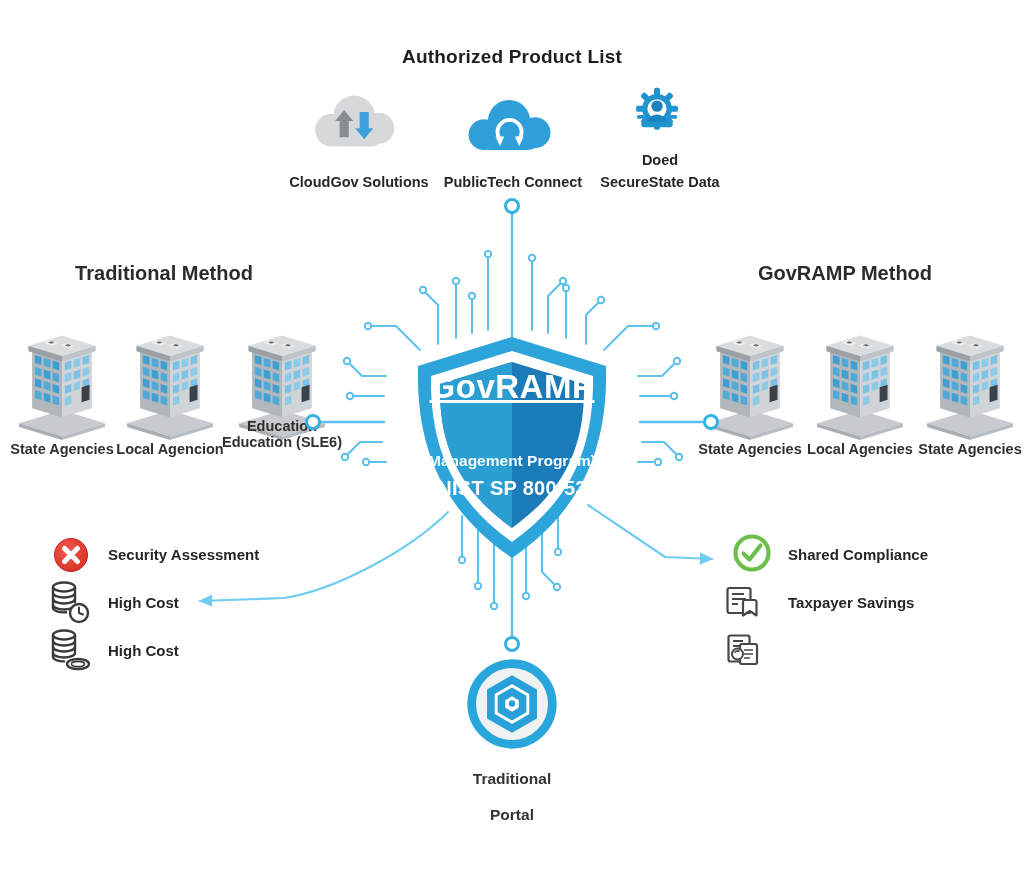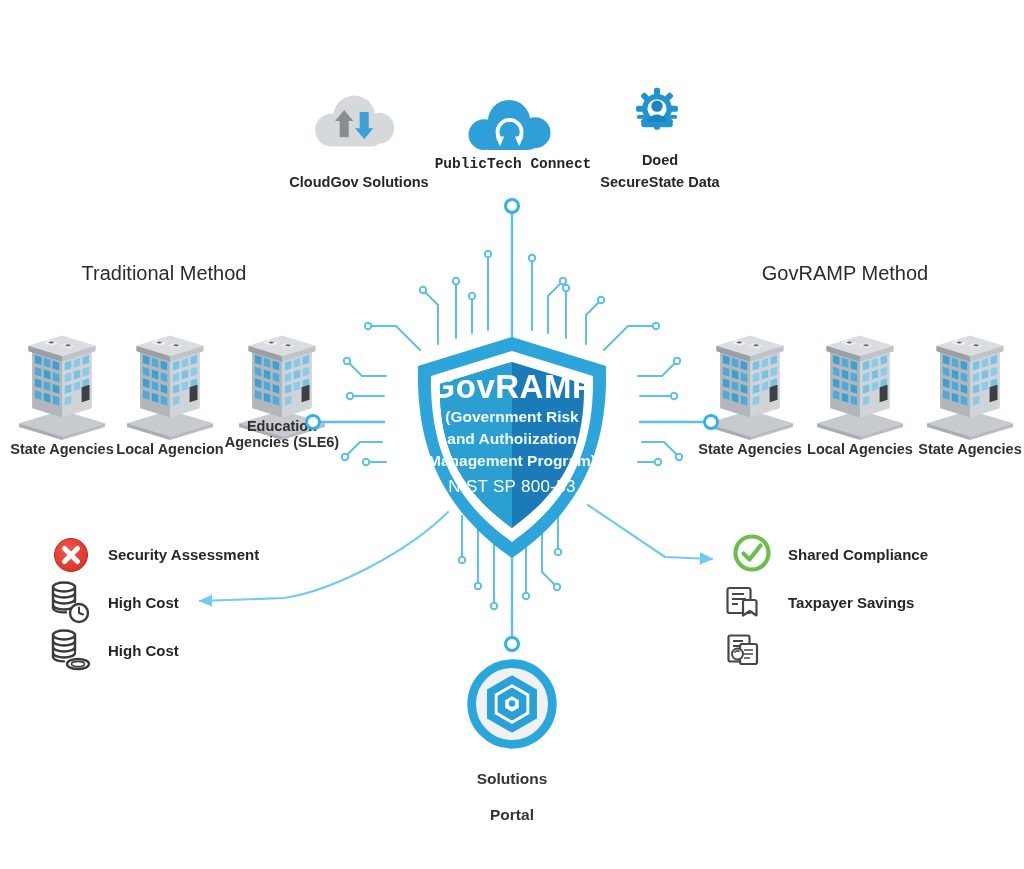--- a/index.html
+++ b/index.html
@@ -4,27 +4,27 @@
 <style>
   html,body{margin:0;padding:0;background:#fff;}
   #canvas{
     position:relative;width:1024px;height:869px;background:#ffffff;
     font-family:"Liberation Sans","DejaVu Sans",sans-serif;overflow:hidden;
     color:#2e2e2e;
   }
   .abs{position:absolute;}
   .ctr{text-align:center;}
   .page-title{font-size:19px;font-weight:600;color:#1e1e1e;letter-spacing:.2px;}
-  .heading{font-size:20px;font-weight:400;color:#2b2b2b;}
+  .heading{font-size:20px;font-weight:700;color:#2b2b2b;}
   .prod-label{font-size:14.5px;font-weight:600;color:#262626;}
   .bldg-label{font-size:14.5px;font-weight:600;color:#303030;line-height:16px;}
   .item-label{font-size:15px;font-weight:600;color:#262626;line-height:18px;}
-  .shield-title{font-size:33px;font-weight:700;color:#ffffff;letter-spacing:.5px;}
+  .shield-title{font-size:33px;font-weight:700;color:#ffffff;letter-spacing:.5px;text-decoration:underline;}
   .shield-sub{font-size:15.5px;font-weight:600;color:#f2fbff;}
-  .shield-std{font-size:17px;font-weight:400;color:#ffffff;letter-spacing:.3px;}
+  .shield-std{font-size:20px;font-weight:700;color:#ffffff;letter-spacing:.3px;}
   .portal-label{font-size:15.5px;font-weight:600;color:#343434;line-height:18px;}
   svg{display:block;}
 </style>
 </head>
 <body>
 
 <div id="canvas">
 
   <svg width="0" height="0" style="position:absolute" aria-hidden="true">
     <defs>
@@ -146,20 +146,21 @@
         <circle cx="558" cy="552" r="3.2"></circle>
     </g>
     <g fill="#ffffff" stroke="#35B1E3" stroke-width="3">
       <circle cx="512" cy="206" r="6.5"></circle>
       <circle cx="313" cy="422" r="6.5"></circle>
       <circle cx="711" cy="422" r="6.5"></circle>
       <circle cx="512" cy="644" r="6.5"></circle>
     </g>
   </svg>
 
+  <div class="abs ctr page-title" style="left:312px;top:46px;width:400px;">Authorized Product List</div>
 
   <div class="abs" style="left:306px;top:86px;">
     <svg width="100" height="70" viewBox="0 0 110 76">
       <g fill="#D6D9DC">
         <circle cx="28" cy="48" r="18"></circle>
           <circle cx="53" cy="33" r="23"></circle>
           <circle cx="80" cy="46" r="17"></circle>
         <rect x="24" y="42" width="60" height="24" rx="12"></rect>
       </g>
       <polygon points="42,26 52,38 47,38 47,56 37,56 37,38 32,38" fill="#878D93"></polygon>
@@ -174,21 +175,21 @@
         <circle cx="27" cy="42" r="16"></circle>
           <circle cx="53" cy="28" r="22"></circle>
           <circle cx="80" cy="40" r="16"></circle>
         <rect x="22" y="36" width="62" height="22" rx="11"></rect>
       </g>
       <path d="M43,46 a12.5,12.5 0 1 1 21,0" stroke="#ffffff" stroke-width="4" fill="none" stroke-linecap="round"></path>
       <polygon points="39,44 48,44 43.5,54" fill="#ffffff"></polygon>
       <polygon points="59,44 68,44 63.5,54" fill="#ffffff"></polygon>
     </svg>
   </div>
-  <div class="abs ctr prod-label" style="left:433px;top:156px;width:160px;font-family:Liberation Mono, monospace;">PublicTech Connect</div>
+  <div class="abs ctr prod-label" style="left:433px;top:174px;width:160px;">PublicTech Connect</div>
 
   <div class="abs" style="left:629px;top:84px;">
     <svg width="56" height="60" viewBox="0 0 64 64">
       <g fill="#2193CE">
         <rect x="28.5" y="2" width="7" height="9" rx="2.5"></rect>
         <rect x="28.5" y="2" width="7" height="9" rx="2.5" transform="rotate(45 32 26)"></rect>
         <rect x="28.5" y="2" width="7" height="9" rx="2.5" transform="rotate(90 32 26)"></rect>
         <rect x="28.5" y="2" width="7" height="9" rx="2.5" transform="rotate(135 32 26)"></rect>
         <rect x="28.5" y="2" width="7" height="9" rx="2.5" transform="rotate(180 32 26)"></rect>
         <rect x="28.5" y="2" width="7" height="9" rx="2.5" transform="rotate(225 32 26)"></rect>
@@ -222,21 +223,21 @@
     </div>
   <div class="abs" style="left:236px;top:328px;">
       <svg width="92" height="112" viewBox="0 0 96 120">
         <use href="#bldg"></use>
       </svg>
     </div>
   <div class="abs ctr bldg-label" style="left:-13px;top:441px;width:150px;">State Agencies</div>
   <div class="abs ctr bldg-label" style="left:95px;top:441px;width:150px;">Local Agencion</div>
   <div class="abs ctr bldg-label" style="left:207px;top:418px;width:150px;">
     <span>Education</span><br>
-    <span>Agencies (SLE6)</span>
+    <span>Education (SLE6)</span>
   </div>
 
   <div class="abs" style="left:704px;top:328px;">
       <svg width="92" height="112" viewBox="0 0 96 120">
         <use href="#bldg"></use>
       </svg>
     </div>
   <div class="abs" style="left:814px;top:328px;">
       <svg width="92" height="112" viewBox="0 0 96 120">
         <use href="#bldg"></use>
@@ -256,22 +257,20 @@
       <clipPath id="halfL">
           <rect x="0" y="0" width="128" height="238"></rect>
         </clipPath>
     </defs>
     <path d="M128,5 L222,34 C224,112 201,176 128,226 C55,176 32,112 34,34 Z" fill="#2EA5DA"></path>
     <path d="M128,19 L209,44 C210,112 190,166 128,210 C66,166 46,112 47,44 Z" fill="#ffffff"></path>
     <path d="M128,30 L200,52 C201,112 183,156 128,196 C73,156 55,112 56,52 Z" fill="#1B7AB8"></path>
     <path d="M128,30 L200,52 C201,112 183,156 128,196 C73,156 55,112 56,52 Z" fill="#2C9FD2" clip-path="url(#halfL)"></path>
   </svg>
   <div class="abs ctr shield-title" style="left:380px;top:368px;width:264px;z-index:3;">GovRAMP</div>
-  <div class="abs ctr shield-sub" style="left:380px;top:408px;width:264px;z-index:3;">(Government Risk</div>
-  <div class="abs ctr shield-sub" style="left:380px;top:430px;width:264px;z-index:3;">and Authoiization</div>
   <div class="abs ctr shield-sub" style="left:380px;top:452px;width:264px;z-index:3;">Management Program)</div>
   <div class="abs ctr shield-std" style="left:380px;top:477px;width:264px;z-index:3;">NIST SP 800-53</div>
 
   <div class="abs" style="left:53px;top:537px;">
     <svg width="36" height="36" viewBox="0 0 36 36">
       <defs>
           <radialGradient id="redg" cx="40%" cy="35%" r="75%">
         <stop offset="0%" stop-color="#F0594D"></stop>
             <stop offset="100%" stop-color="#D92F23"></stop>
       </radialGradient>
@@ -350,16 +349,16 @@
 
   <div class="abs" style="left:464px;top:656px;">
     <svg width="96" height="96" viewBox="0 0 100 100">
       <circle cx="50" cy="50" r="42" fill="#f0f1f2" stroke="#29A7DC" stroke-width="9"></circle>
       <polygon points="50,20 76,35 76,65 50,80 24,65 24,35" fill="#2AA0D8"></polygon>
       <polygon points="50,31 66.5,40.5 66.5,59.5 50,69 33.5,59.5 33.5,40.5" fill="none" stroke="#ffffff" stroke-width="3"></polygon>
       <polygon points="50,42 57,46 57,54 50,58 43,54 43,46" fill="#ffffff"></polygon>
       <circle cx="50" cy="49.5" r="3.4" fill="#2AA0D8"></circle>
     </svg>
   </div>
-  <div class="abs ctr portal-label" style="left:412px;top:770px;width:200px;">Solutions</div>
+  <div class="abs ctr portal-label" style="left:412px;top:770px;width:200px;">Traditional</div>
   <div class="abs ctr portal-label" style="left:412px;top:806px;width:200px;">Portal</div>
 
 </div>
 
 </body></html>

